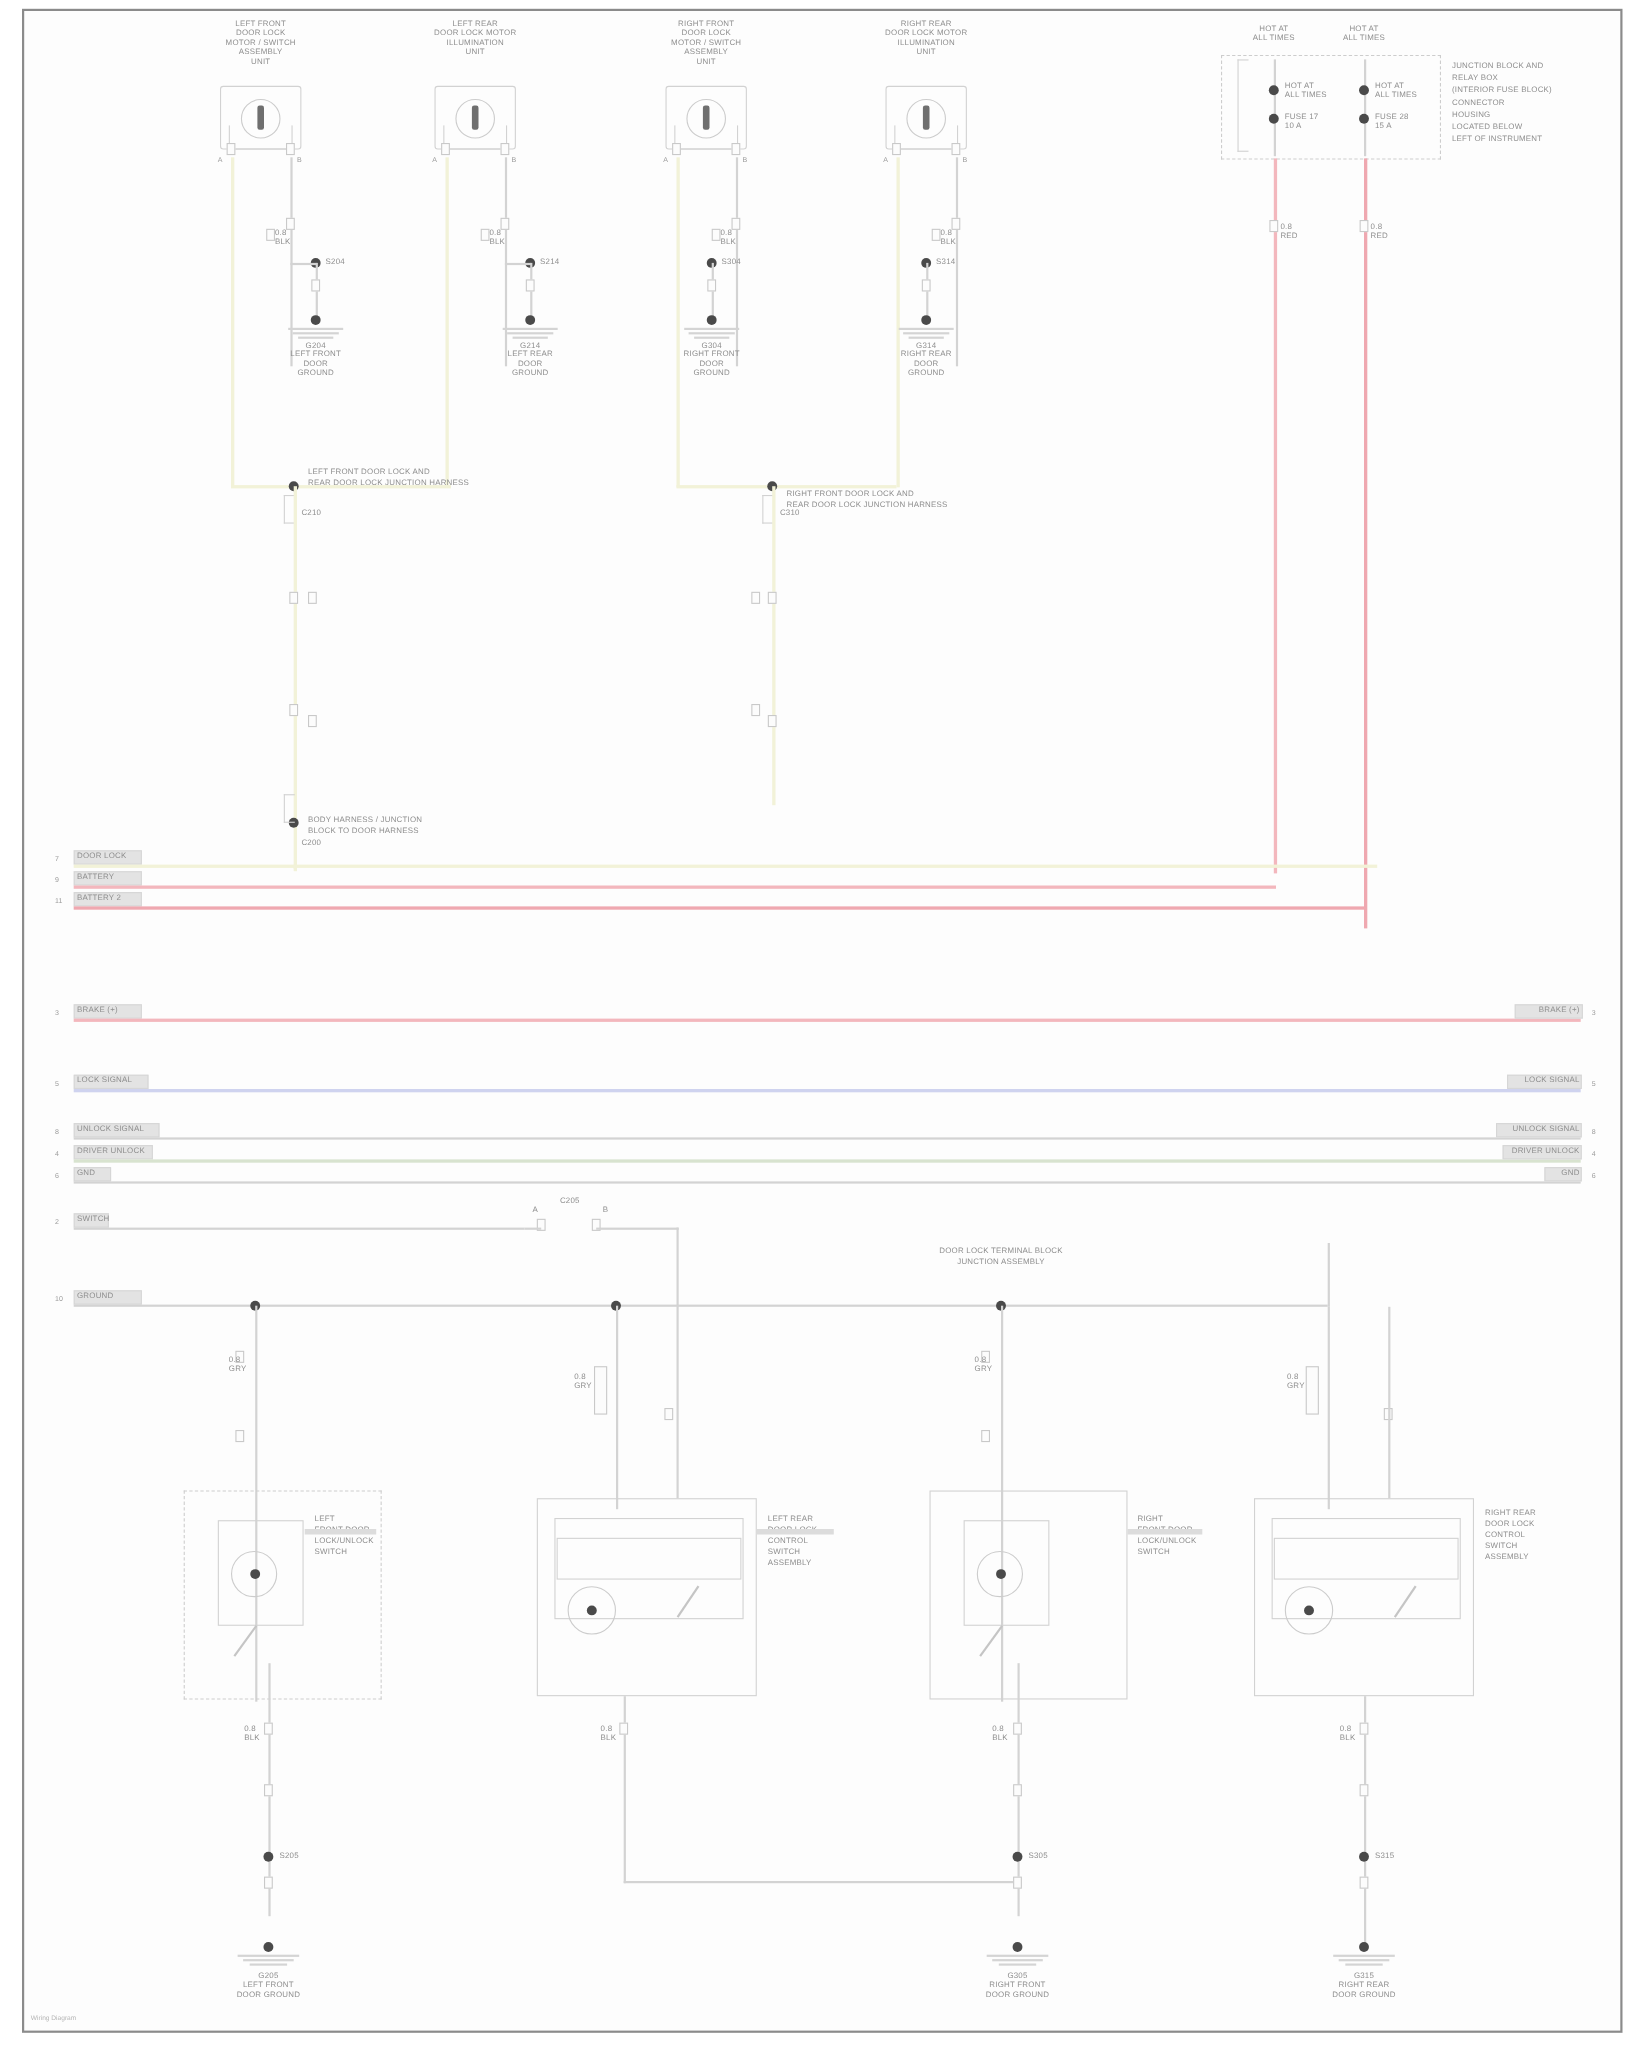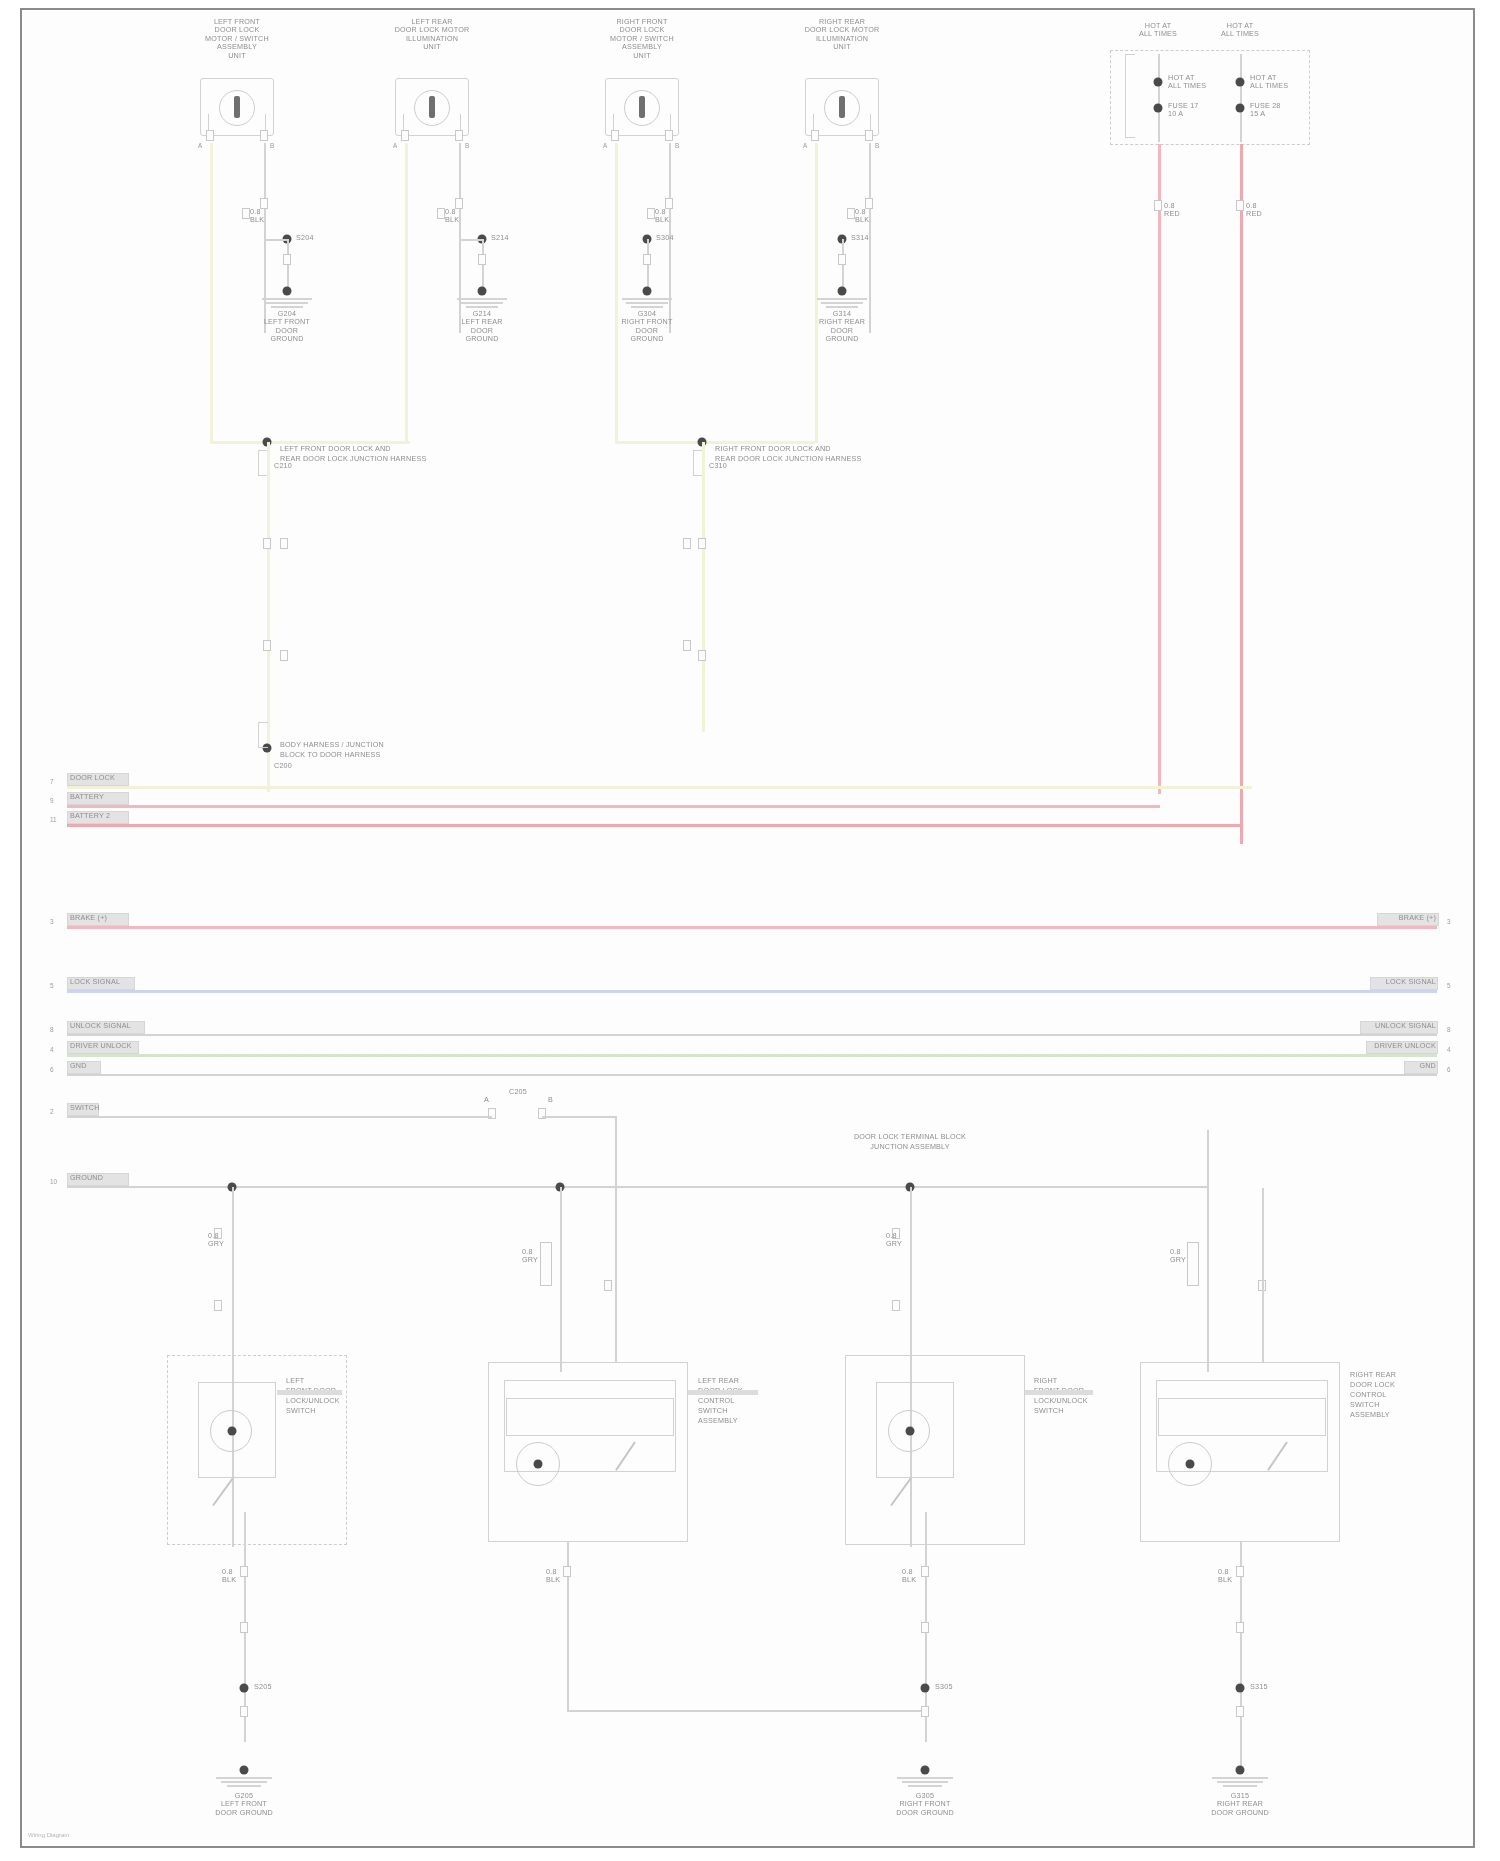--- a/index.html
+++ b/index.html
@@ -198,33 +198,40 @@
 10 A</div>
 
     <div class="wire v gry" style="left:1218px;top:44px;height:88px;"></div>
     <div class="splice" style="left:1218px;top:72px;"></div>
     <div class="splice" style="left:1218px;top:98px;"></div>
     <div class="lbl" style="left:1228px;top:64px;width:60px;">HOT AT
 ALL TIMES</div>
     <div class="lbl" style="left:1228px;top:92px;width:60px;">FUSE 28
 15 A</div>
 
+    <div class="lbl" style="left:1298px;top:44px;width:160px;line-height:11px;">JUNCTION BLOCK AND
+RELAY BOX
+(INTERIOR FUSE BLOCK)
+CONNECTOR
+HOUSING
+LOCATED BELOW
+LEFT OF INSTRUMENT</div>
 
     <div class="wire v red" style="left:1136px;top:134px;width:3px;height:650px;"></div>
     <div class="wire v red2" style="left:1218px;top:134px;width:3px;height:700px;"></div>
     <div class="conn" style="left:1136px;top:190px;"></div>
     <div class="conn" style="left:1218px;top:190px;"></div>
     <div class="lbl" style="left:1142px;top:192px;width:40px;">0.8
 RED</div>
     <div class="lbl" style="left:1224px;top:192px;width:40px;">0.8
 RED</div>
 
     <div class="splice" style="left:245px;top:432px;"></div>
     <div class="box" style="left:236px;top:440px;width:10px;height:26px;border-right:none;"></div>
-    <div class="lbl" style="left:258px;top:434px;width:230px;line-height:9.6px;">LEFT FRONT DOOR LOCK AND
+    <div class="lbl" style="left:258px;top:414px;width:230px;line-height:9.6px;">LEFT FRONT DOOR LOCK AND
 REAR DOOR LOCK JUNCTION HARNESS</div>
     <div class="lbl" style="left:252px;top:452px;">C210</div>
 
     <div class="splice" style="left:680px;top:432px;"></div>
     <div class="box" style="left:671px;top:440px;width:10px;height:26px;border-right:none;"></div>
     <div class="lbl" style="left:693px;top:434px;width:230px;line-height:9.6px;">RIGHT FRONT DOOR LOCK AND
 REAR DOOR LOCK JUNCTION HARNESS</div>
     <div class="lbl" style="left:687px;top:452px;">C310</div>
 
     <div class="wire v ylw" style="left:245px;top:432px;width:3px;height:348px;"></div>

